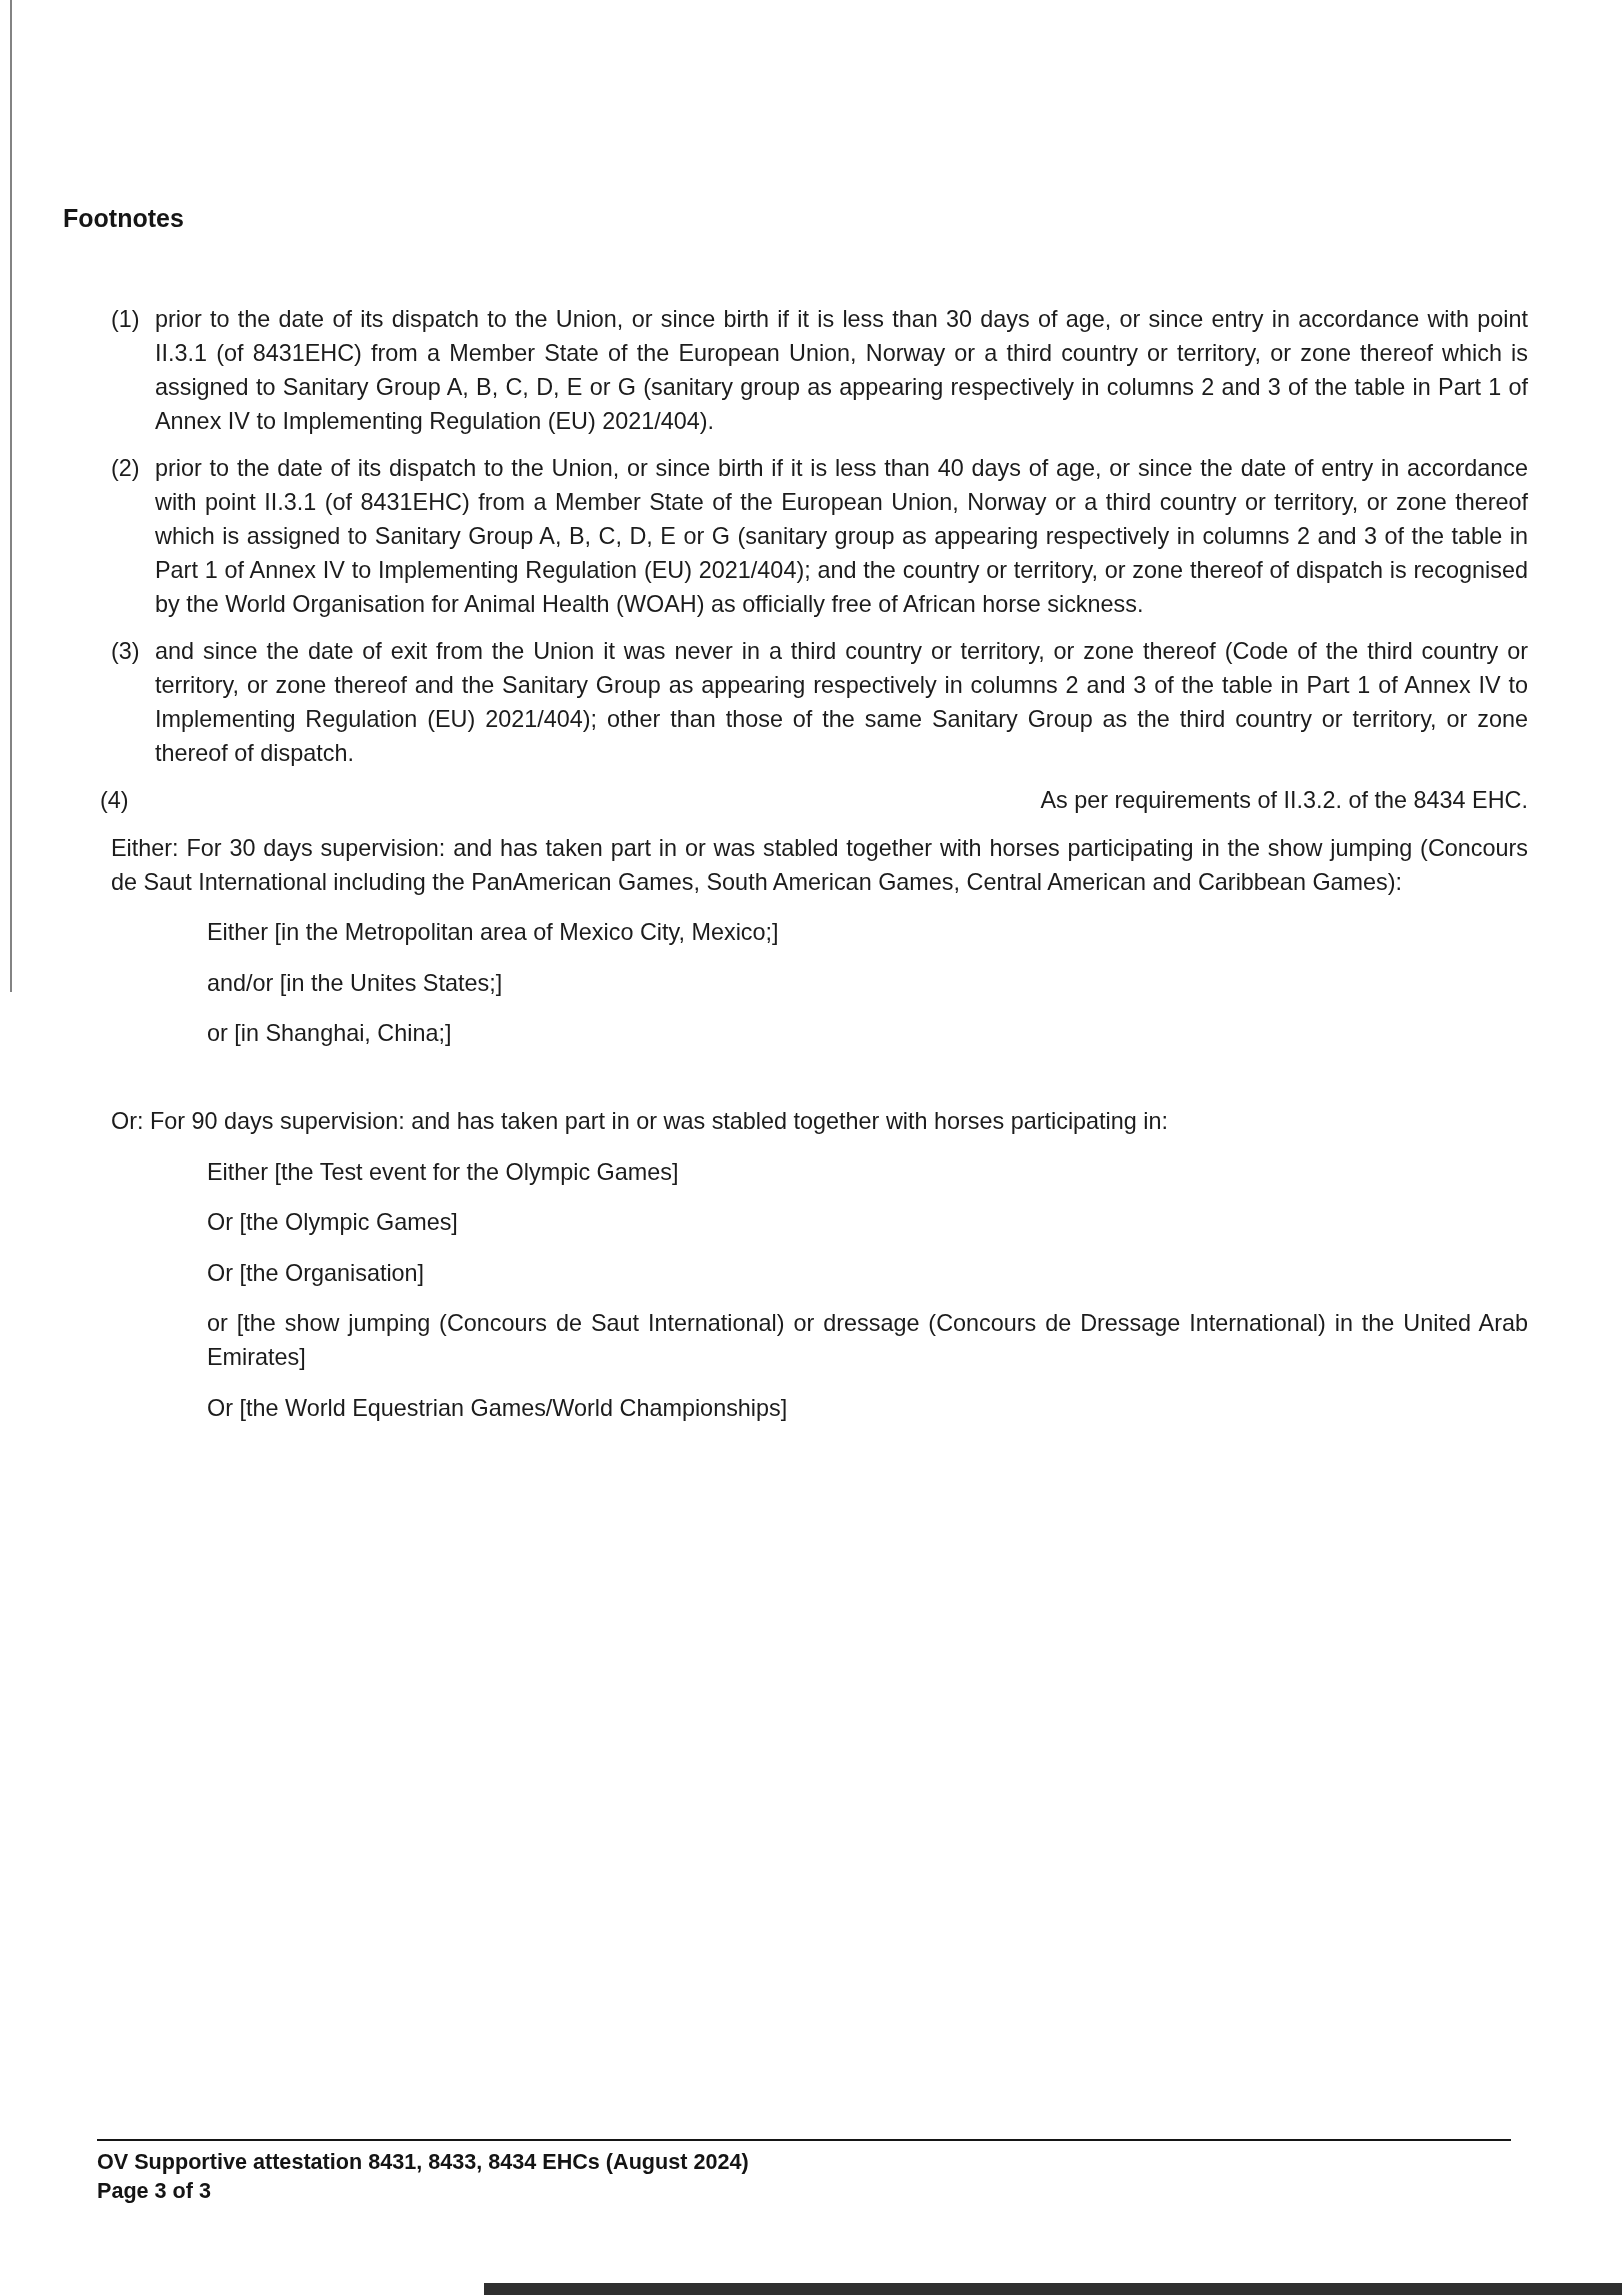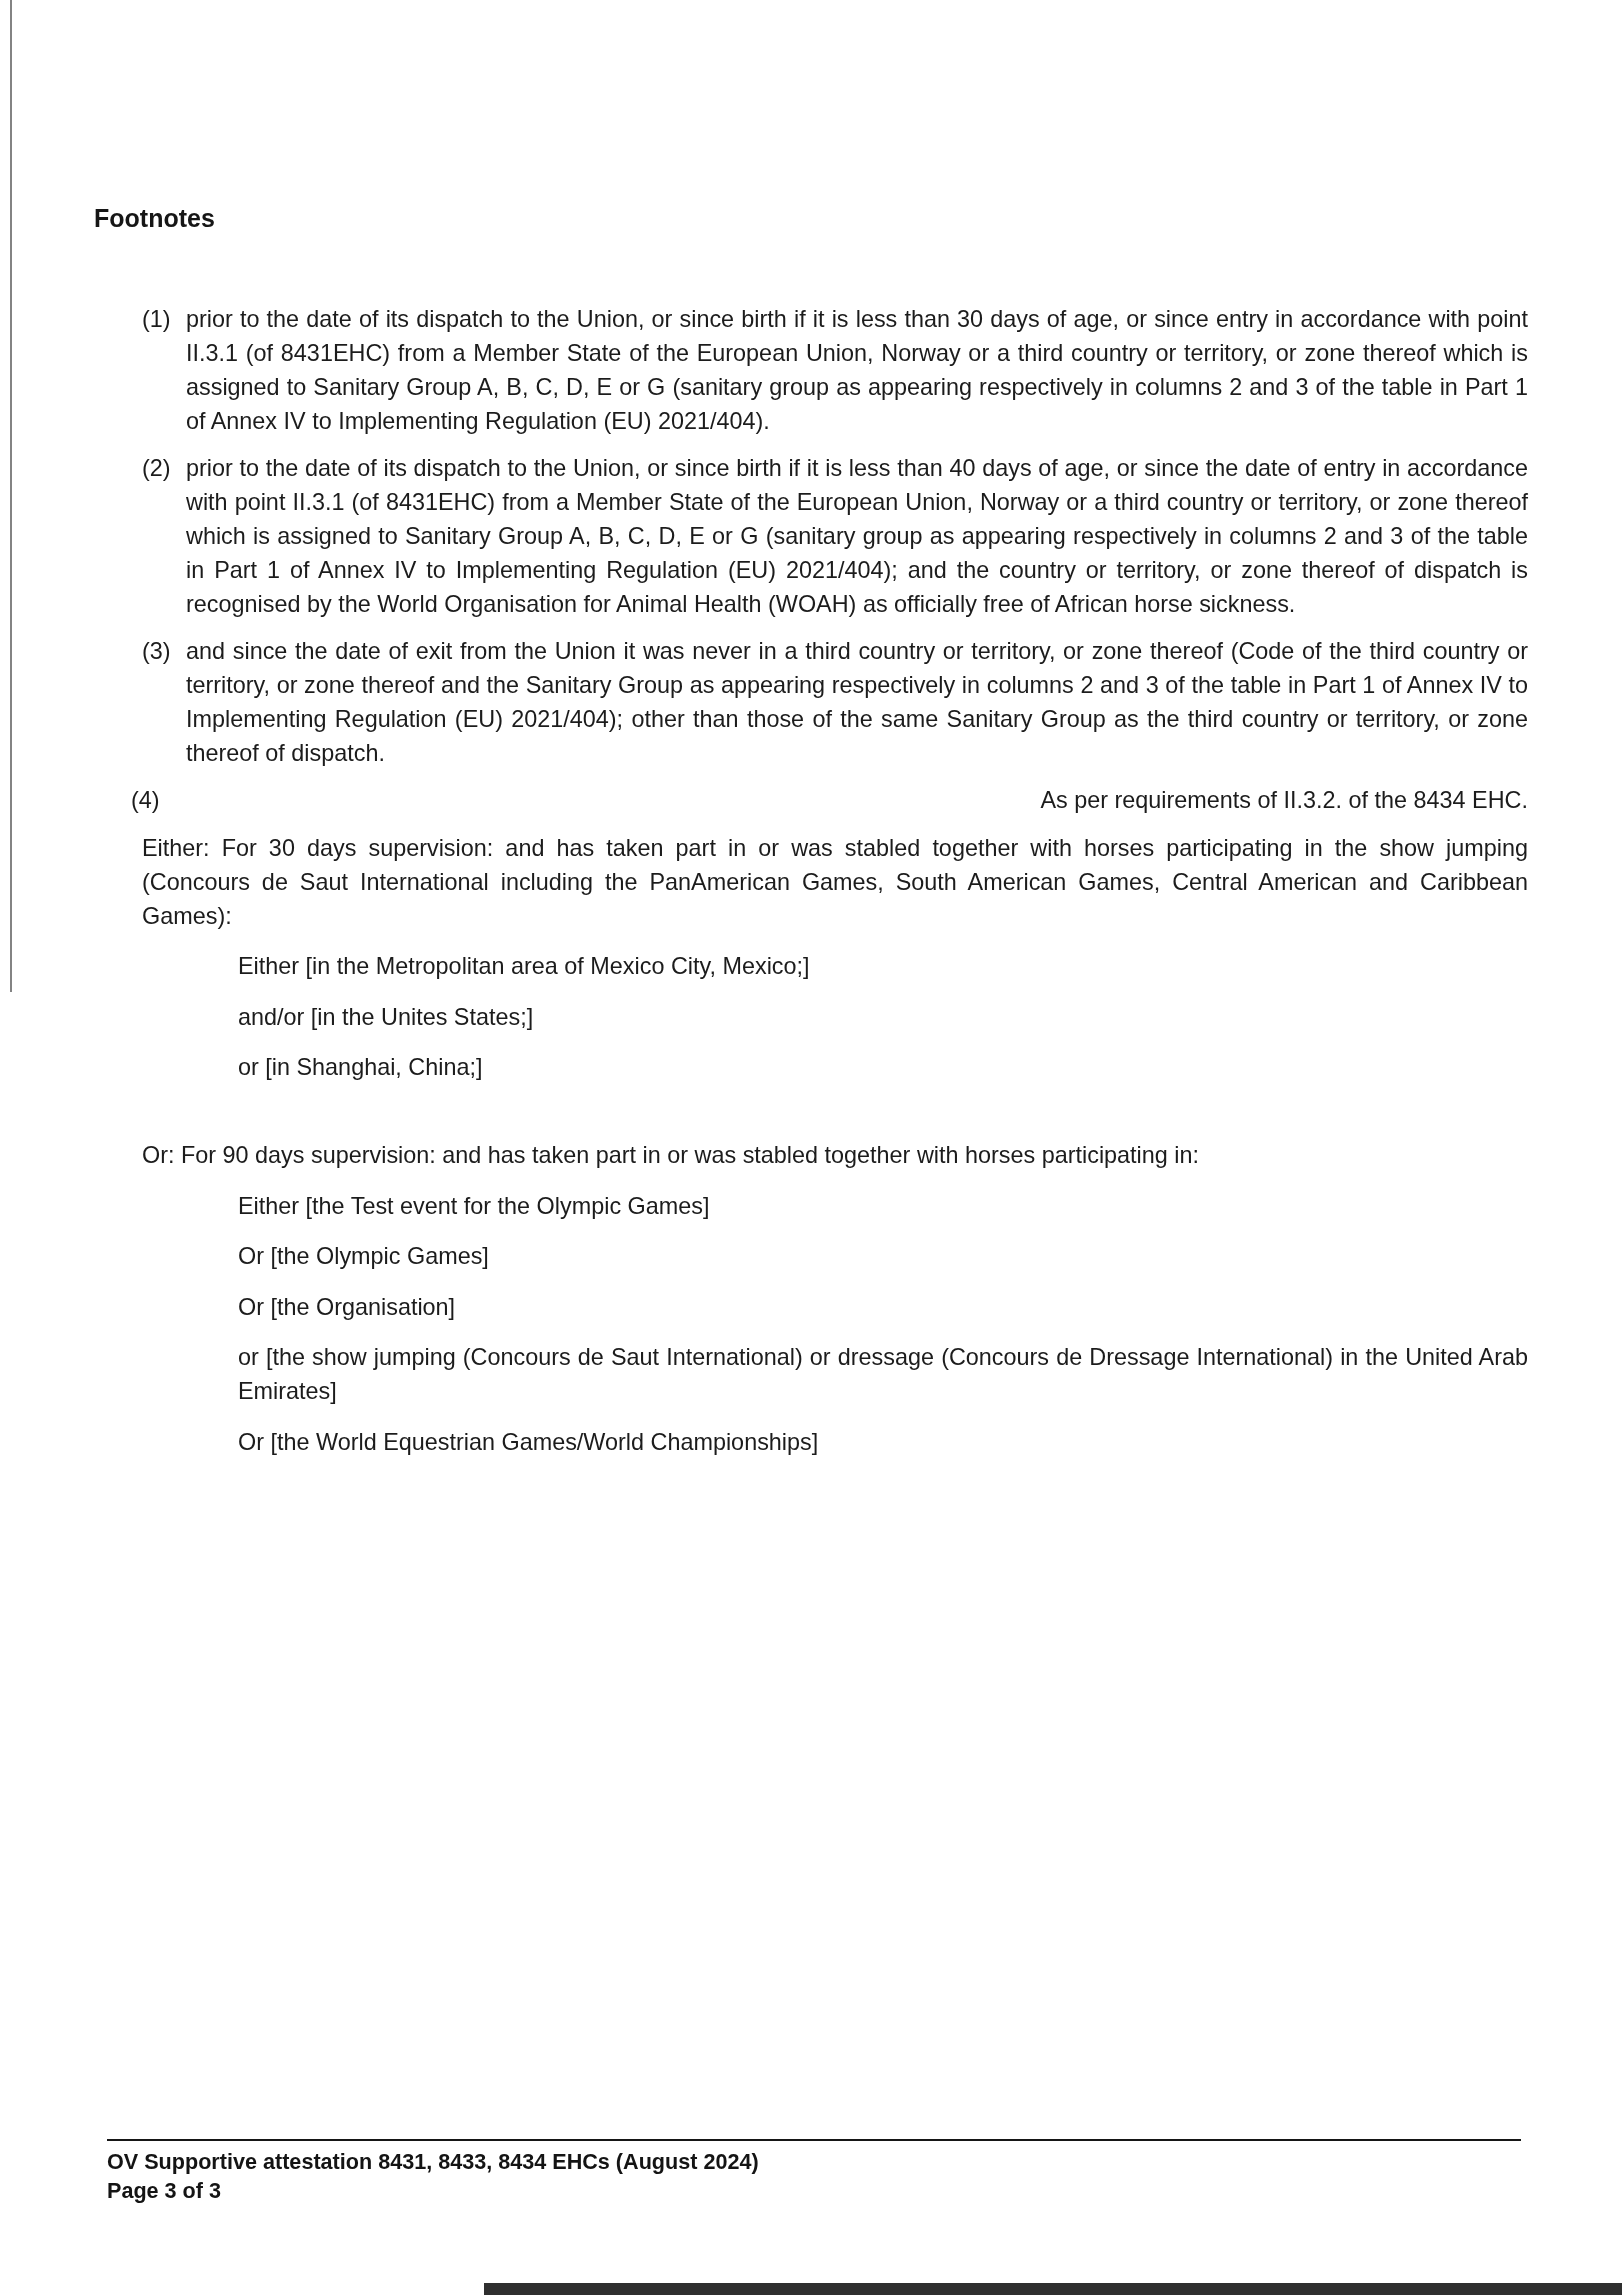--- a/index.html
+++ b/index.html
@@ -9,21 +9,21 @@
     height: 2295px;
     position: relative;
     overflow: hidden;
     background: #ffffff;
     font-family: "Liberation Sans", "DejaVu Sans", sans-serif;
     color: #1c1c1c;
   }
   .page {
     position: absolute;
     inset: 0;
-    padding: 204px 94px 0 94px;
+    padding: 204px 94px 0 63px;
   }
   .heading {
     font-size: 25px;
     font-weight: 700;
     margin: 0 0 69px 0;
     color: #161616;
   }
   .fn {
     display: flex;
     margin-bottom: 13px;
@@ -48,21 +48,21 @@
   }
   .section.gap { margin-top: 54px; }
   .intro { text-align: justify; }
   .option {
     margin-left: 96px;
     margin-top: 16.5px;
     text-align: justify;
   }
   .footer {
     position: absolute;
-    left: 107px;
+    left: 97px;
     width: 1414px;
     top: 2139px;
     border-top: 2.8px solid #161616;
     padding-top: 6.4px;
     font-size: 21.6px;
     font-weight: 700;
     line-height: 29px;
     color: #141414;
   }
   .scan-line-left {

